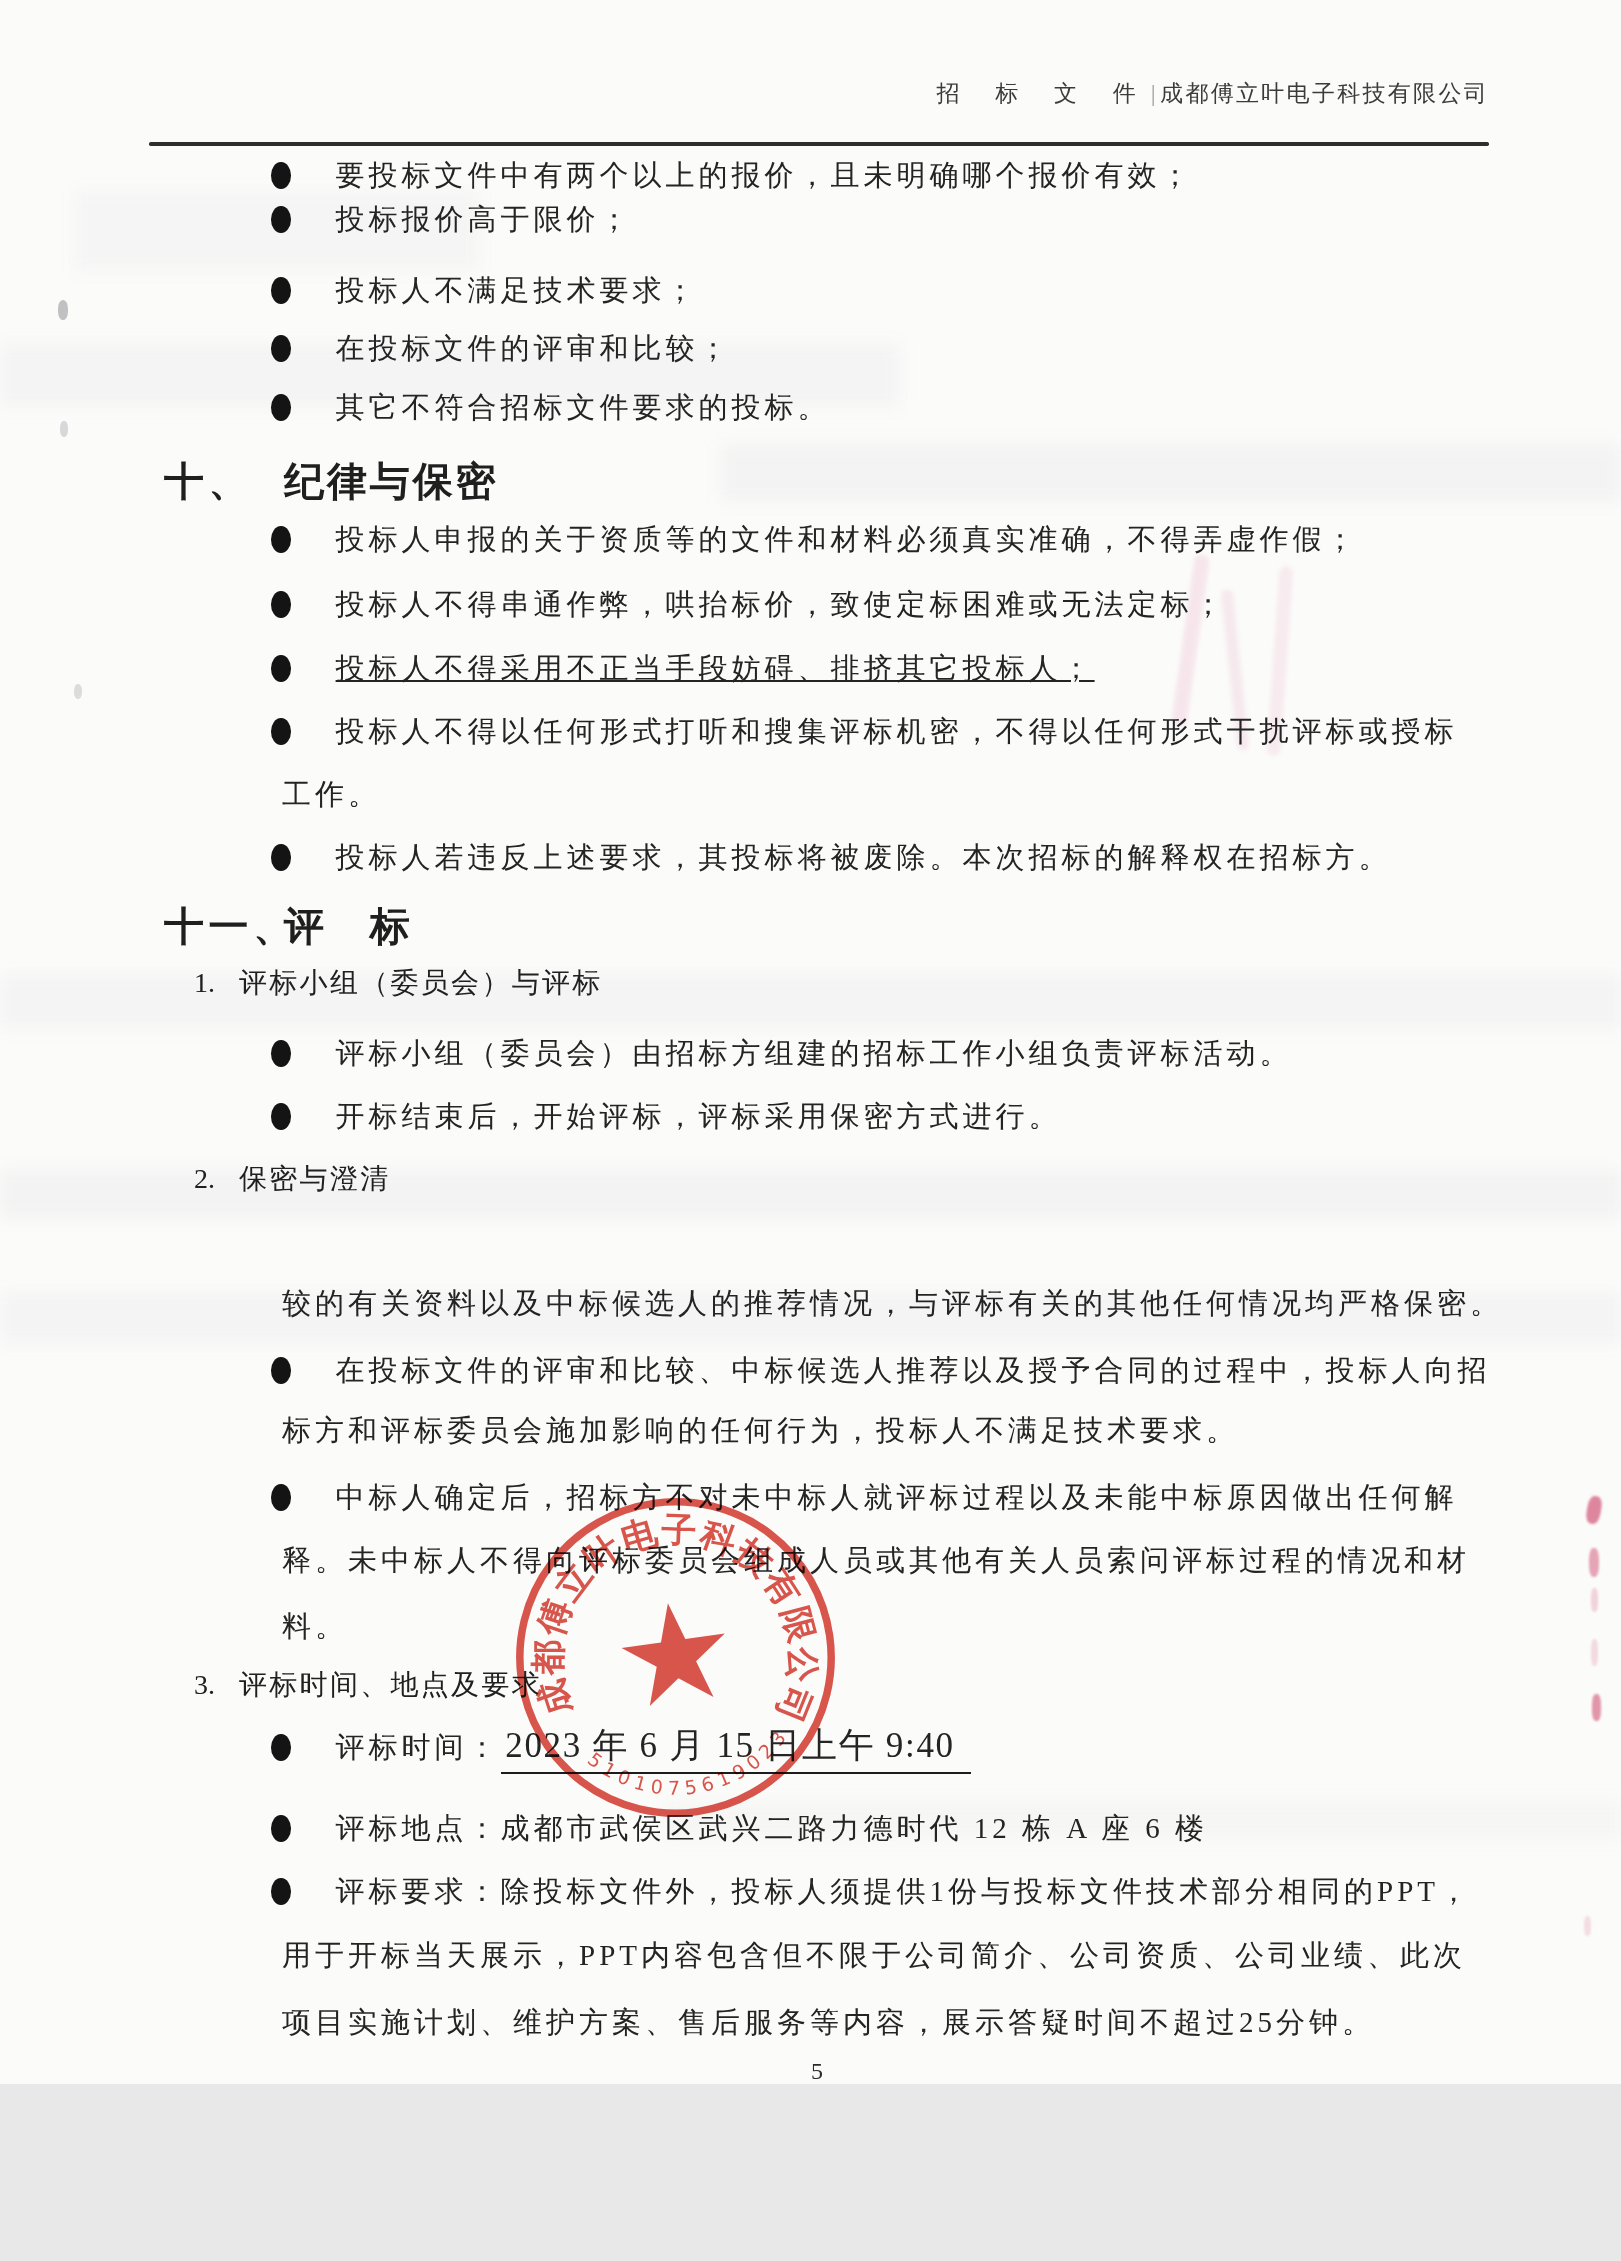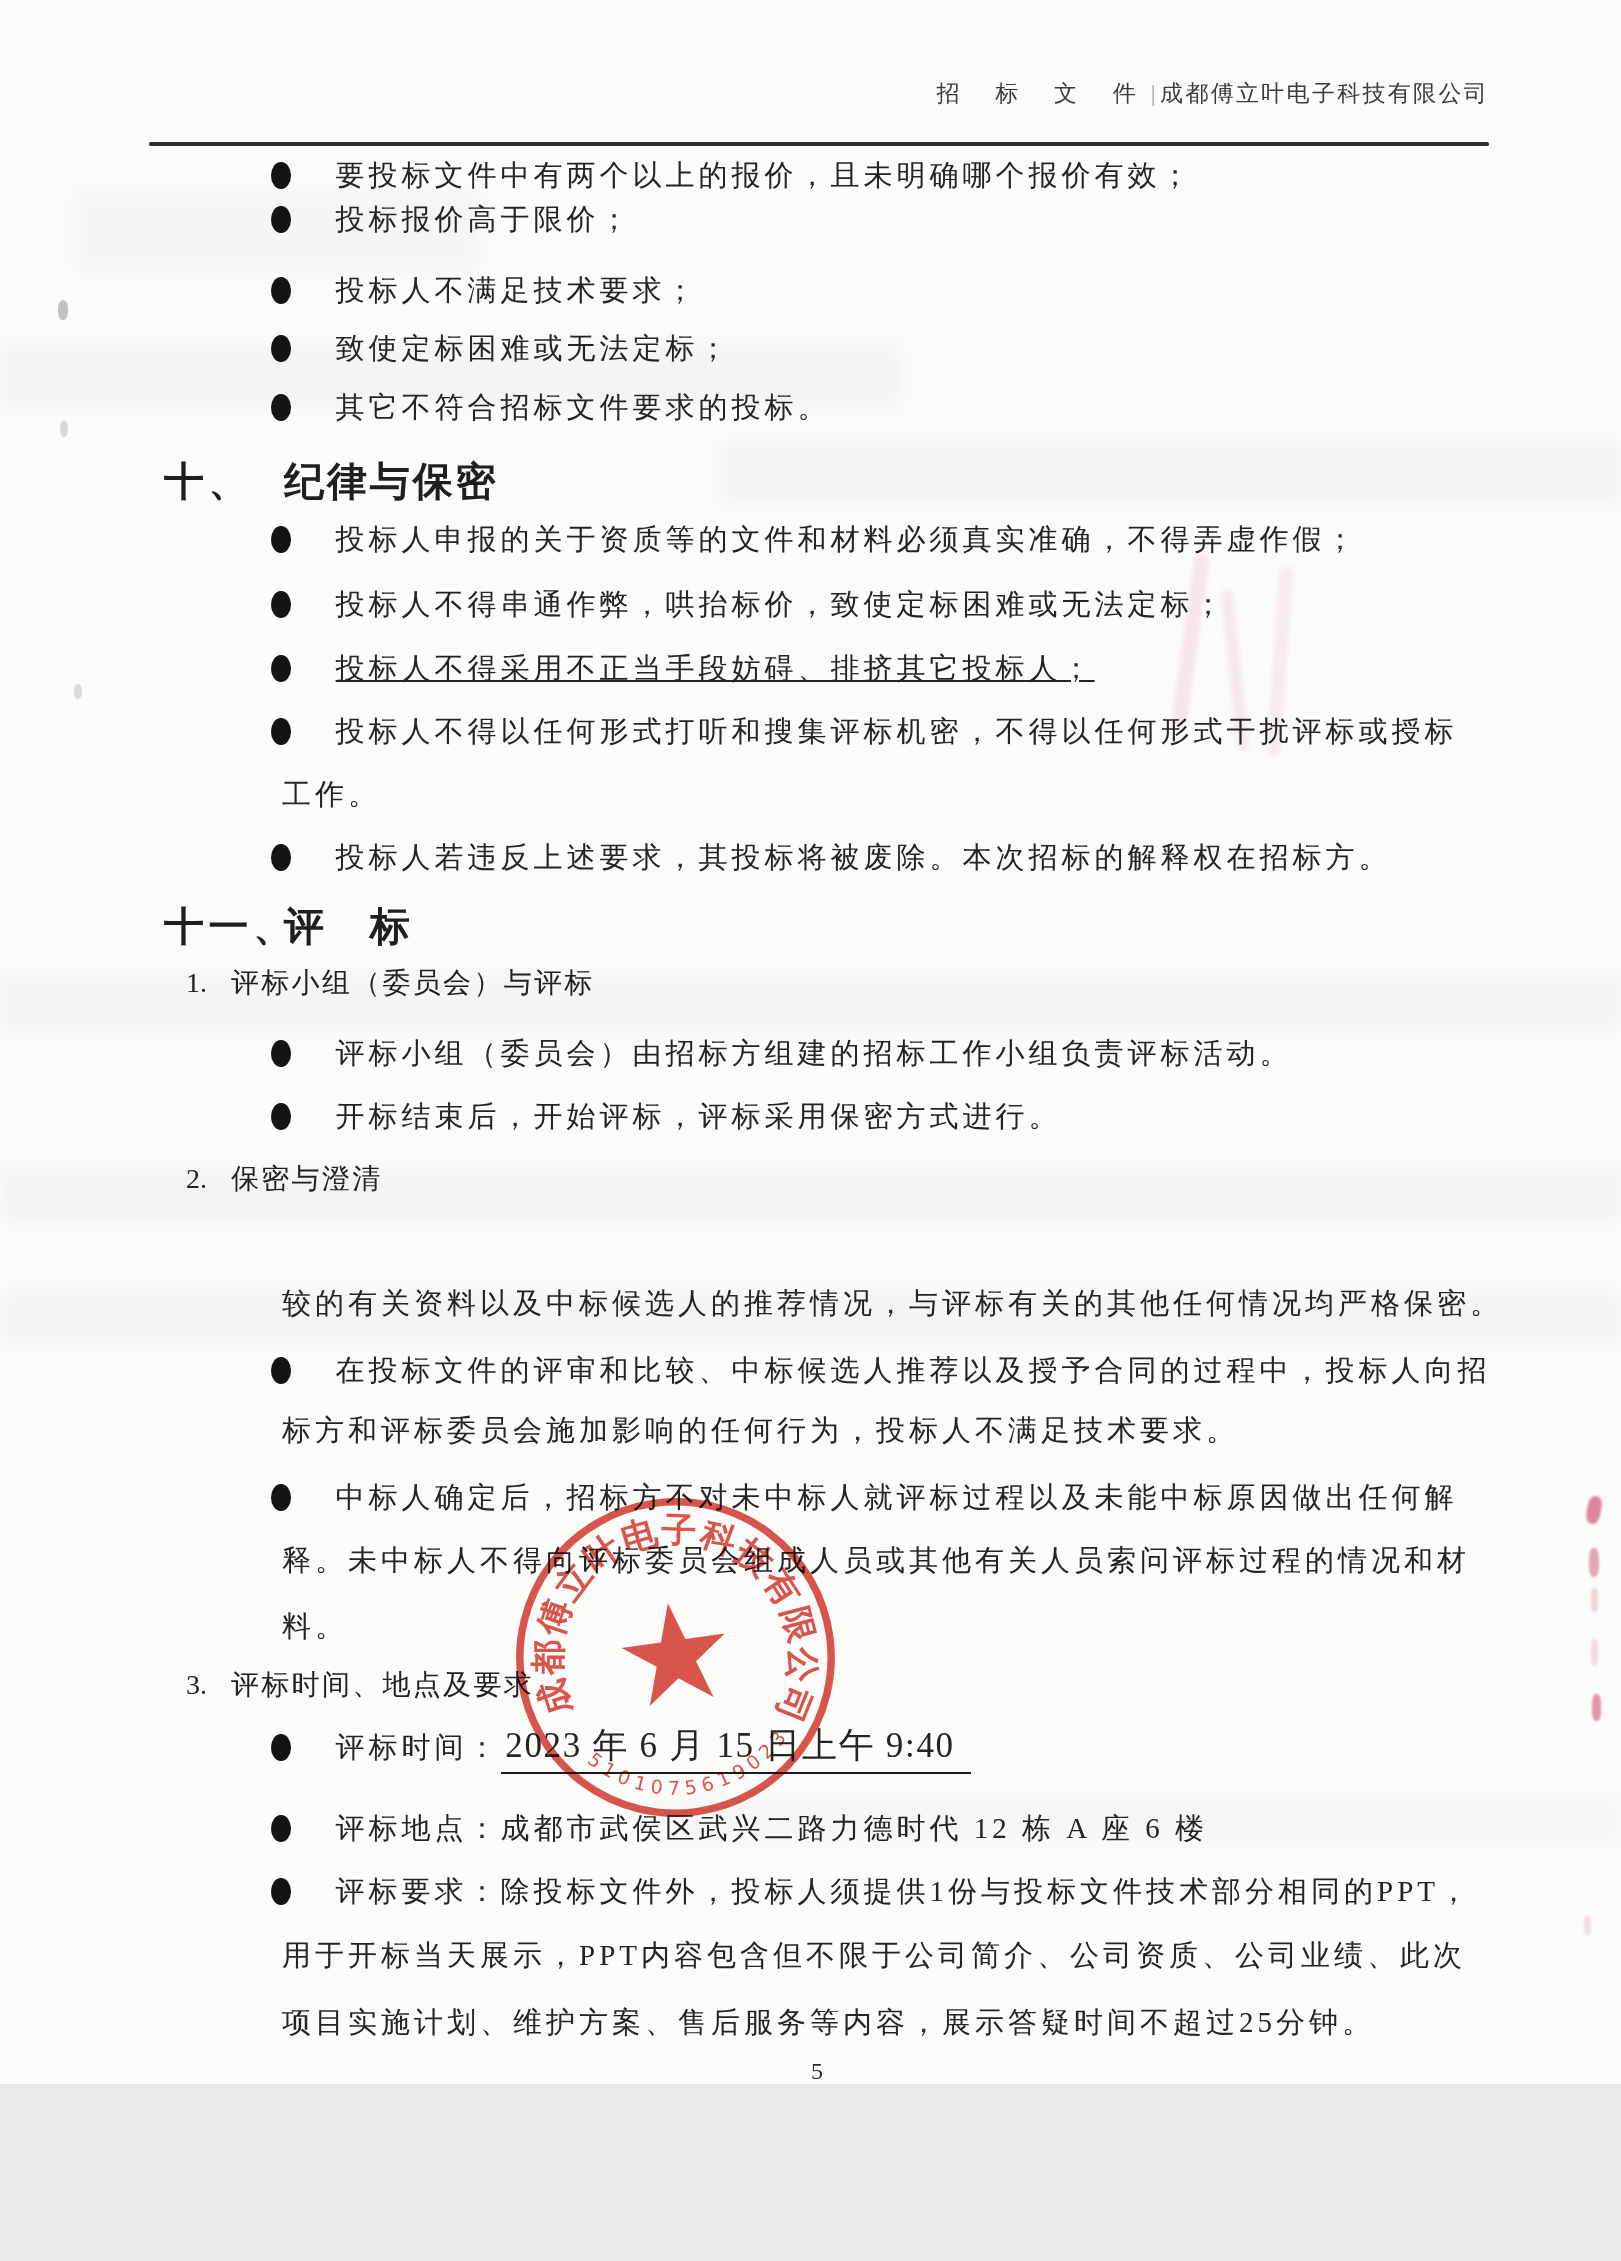--- a/index.html
+++ b/index.html
@@ -26,21 +26,21 @@
   
   .row{position:absolute;white-space:nowrap;font-size:29px;letter-spacing:4px;line-height:1.25;}
   .row.b{left:271px;}
   .dot{
     display:inline-block;width:19.6px;height:26.5px;background:#141414;
     border-radius:50%;margin-right:45px;vertical-align:-3.5px;
   }
   .row.cont{left:282px;}
   .sec{position:absolute;left:164px;font-size:40px;letter-spacing:2.9px;white-space:nowrap;font-weight:600;color:#1f1f1f;}
   .sec .num{display:inline-block;width:120px;letter-spacing:4.6px;}
-  .itm{position:absolute;left:186px;font-size:28px;letter-spacing:2.3px;white-space:nowrap;color:#202020;}
+  .itm{position:absolute;left:194px;font-size:28px;letter-spacing:2.3px;white-space:nowrap;color:#202020;}
   .itm .num{display:inline-block;width:45px;letter-spacing:0;}
   .time-label{letter-spacing:4px;}
   .time-value{
     font-size:35px;letter-spacing:1.7px;
     border-bottom:2.9px solid #1c1c1c;
     padding:0 16px 7px 4.6px;
   }
   .pagenum{position:absolute;left:811px;top:2058px;font-size:24px;color:#2b2b2b;}
   
   .stamp{
@@ -101,21 +101,21 @@
   <div class="speck s3"></div>
 
   <div class="hdr">
     <span class="doc">招 标 文 件</span><span class="sep">|</span><span class="comp">成都傅立叶电子科技有限公司</span>
   </div>
   <div class="rule"></div>
 
   <div class="row b" style="top:157px;"><span class="dot"></span><span>要投标文件中有两个以上的报价，且未明确哪个报价有效；</span></div>
   <div class="row b" style="top:201px;"><span class="dot"></span><span>投标报价高于限价；</span></div>
   <div class="row b" style="top:272px;"><span class="dot"></span><span>投标人不满足技术要求；</span></div>
-  <div class="row b" style="top:330px;"><span class="dot"></span><span>致使定标困难或无法定标；</span></div>
+  <div class="row b" style="top:330px;"><span class="dot"></span><span>在投标文件的评审和比较；</span></div>
   <div class="row b" style="top:389px;"><span class="dot"></span><span>其它不符合招标文件要求的投标。</span></div>
 
   <div class="sec" style="top:454px;">
     <span class="num">十、</span><span>纪律与保密</span>
   </div>
   <div class="row b" style="top:521px;"><span class="dot"></span><span>投标人申报的关于资质等的文件和材料必须真实准确，不得弄虚作假；</span></div>
   <div class="row b" style="top:586px;"><span class="dot"></span><span>投标人不得串通作弊，哄抬标价，致使定标困难或无法定标；</span></div>
   <div class="row b" style="top:650px;text-decoration:underline;"><span class="dot"></span><span>投标人不得采用不正当手段妨碍、排挤其它投标人；</span></div>
   <div class="row b" style="top:713px;"><span class="dot"></span><span>投标人不得以任何形式打听和搜集评标机密，不得以任何形式干扰评标或授标</span></div>
   <div class="row cont" style="top:776px;">工作。</div>

